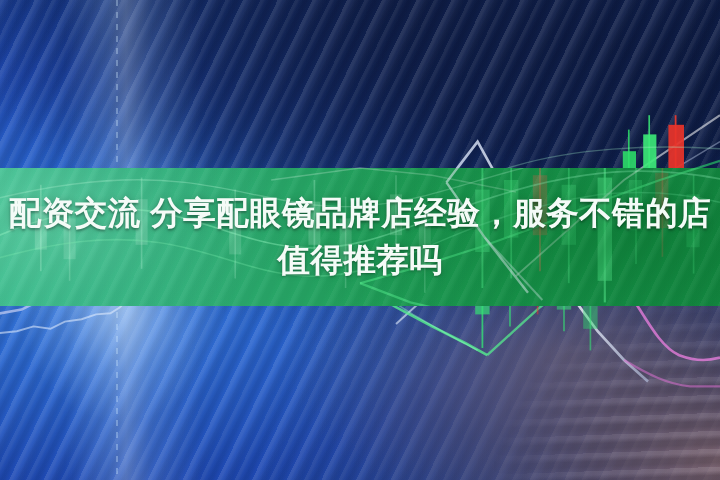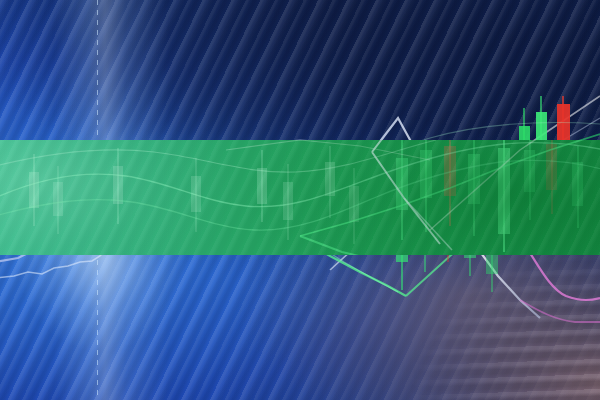--- a/index.html
+++ b/index.html
@@ -419,14 +419,18 @@
         <path d="M 404 58 L 452 110" fill="none" stroke="#eef7ff" stroke-opacity="0.45" stroke-width="1.6"></path>
         <path d="M 430 90 L 520 10 L 600 -44" fill="none" stroke="#ffffff" stroke-opacity="0.40" stroke-width="1.5"></path>
         <path d="M 226 10 L 300 0 L 360 6 L 430 20" fill="none" stroke="#e6fff1" stroke-opacity="0.26" stroke-width="1.2"></path>
       </g>
     </svg>
 
     <div class="green-tint"></div>
     <div class="green-streaks"></div>
   </div>
 
+  <div id="title-block">
+    <div class="title-line">配资交流 分享配眼镜品牌店经验，服务不错的店</div>
+    <div class="title-line">值得推荐吗</div>
+  </div>
 
 </div>
 
 </body></html>

